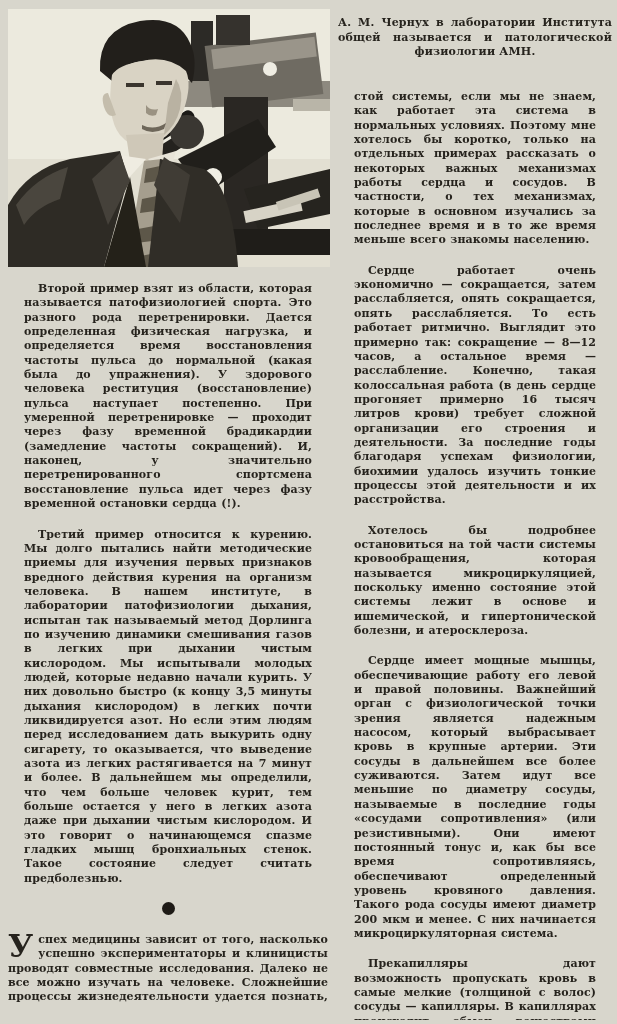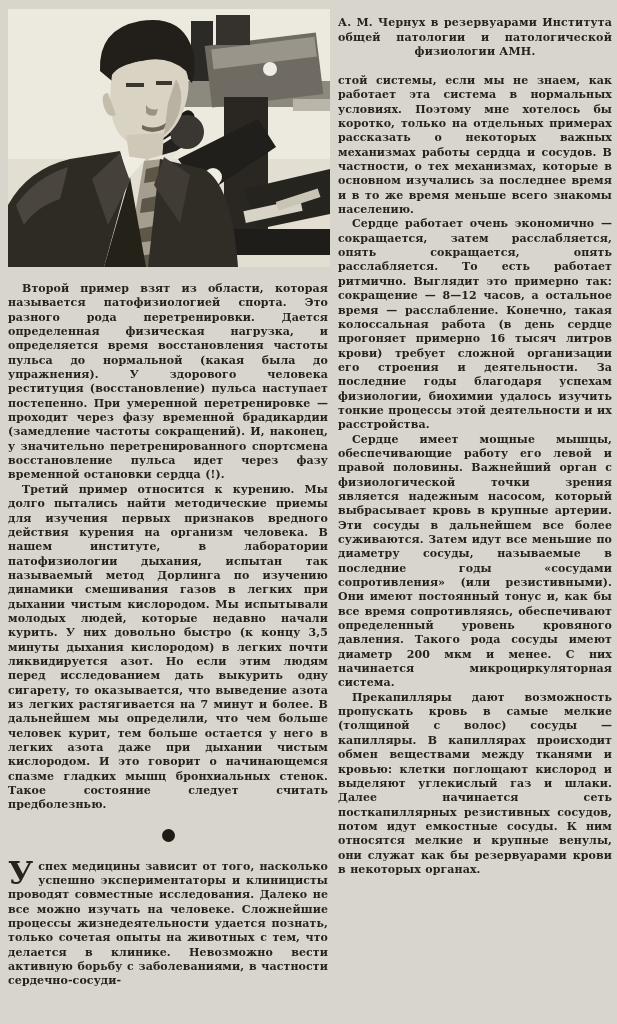--- a/index.html
+++ b/index.html
@@ -55,27 +55,27 @@
   }
   .col-right {
     left: 338px;
     top: 74px;
     width: 274px;
     height: 946px;
     overflow: hidden;
   }
   .col-left {
     left: 8px;
-    top: 282px;
+    top: 266px;
     width: 320px;
     height: 740px;
     overflow: hidden;
   }
   .col p.para {
-    margin: 0;
+    margin: 16px;
     text-indent: 14px;
   }
   .col-right p.para:first-child {
     text-indent: 0; 
   }
   
   .divider {
     margin: 16px 0 14px 0;
     text-align: center;
     line-height: 14px;
@@ -171,25 +171,26 @@
       <path d="M96 258 L122 168 L138 258 Z" fill="#242119"></path>
       <path d="M152 150 L196 160 Q224 176 230 258 L140 258 Z" fill="#302d27"></path>
 
       <path d="M112 144 L122 172 L100 216 L84 170 Z" fill="#45413a"></path>
       <path d="M156 148 L146 176 L172 214 L182 166 Z" fill="#403c35"></path>
 
       <path d="M8 196 Q28 168 60 158 L52 190 Q28 198 16 216 Z" fill="#4a463e"></path>
     </svg>
   </div>
 
-  <div class="caption">А. М. Чернух в резервуарами Института общей патологии и патологической физиологии АМН.</div>
+  <div class="caption">А. М. Чернух в лаборатории Института общей называется и патологической физиологии АМН.</div>
 
   <div class="col col-right">
       <p class="para">стой системы, если мы не знаем, как работает эта система в нормальных условиях. Поэтому мне хотелось бы коротко, только на отдельных примерах рассказать о некоторых важных механизмах работы сердца и сосудов. В частности, о тех механизмах, которые в основном изучались за последнее время и в то же время меньше всего знакомы населению.</p>
       <p class="para">Сердце работает очень экономично — сокращается, затем расслабляется, опять сокращается, опять расслабляется. То есть работает ритмично. Выглядит это примерно так: сокращение — 8—12 часов, а остальное время — расслабление. Конечно, такая колоссальная работа (в день сердце прогоняет примерно 16 тысяч литров крови) требует сложной организации его строения и деятельности. За последние годы благодаря успехам физиологии, биохимии удалось изучить тонкие процессы этой деятельности и их расстройства.</p>
+      <p class="para">Хотелось бы подробнее остановиться на той части системы кровообращения, которая называется микроциркуляцией, поскольку именно состояние этой системы лежит в основе и ишемической, и гипертонической болезни, и атеросклероза.</p>
       <p class="para">Сердце имеет мощные мышцы, обеспечивающие работу его левой и правой половины. Важнейший орган с физиологической точки зрения является надежным насосом, который выбрасывает кровь в крупные артерии. Эти сосуды в дальнейшем все более суживаются. Затем идут все меньшие по диаметру сосуды, называемые в последние годы «сосудами сопротивления» (или резистивными). Они имеют постоянный тонус и, как бы все время сопротивляясь, обеспечивают определенный уровень кровяного давления. Такого рода сосуды имеют диаметр 200 мкм и менее. С них начинается микроциркуляторная система.</p>
       <p class="para">Прекапилляры дают возможность пропускать кровь в самые мелкие (толщиной с волос) сосуды — капилляры. В капиллярах происходит обмен веществами между тканями и кровью: клетки поглощают кислород и выделяют углекислый газ и шлаки. Далее начинается сеть посткапиллярных резистивных сосудов, потом идут емкостные сосуды. К ним относятся мелкие и крупные венулы, они служат как бы резервуарами крови в некоторых органах.</p>
     </div>
 
   <div class="col col-left">
     <div>
         <p class="para">Второй пример взят из области, которая называется патофизиологией спорта. Это разного рода перетренировки. Дается определенная физическая нагрузка, и определяется время восстановления частоты пульса до нормальной (какая была до упражнения). У здорового человека реституция (восстановление) пульса наступает постепенно. При умеренной перетренировке — проходит через фазу временной брадикардии (замедление частоты сокращений). И, наконец, у значительно перетренированного спортсмена восстановление пульса идет через фазу временной остановки сердца (!).</p>
         <p class="para">Третий пример относится к курению. Мы долго пытались найти методические приемы для изучения первых признаков вредного действия курения на организм человека. В нашем институте, в лаборатории патофизиологии дыхания, испытан так называемый метод Дорлинга по изучению динамики смешивания газов в легких при дыхании чистым кислородом. Мы испытывали молодых людей, которые недавно начали курить. У них довольно быстро (к концу 3,5 минуты дыхания кислородом) в легких почти ликвидируется азот. Но если этим людям перед исследованием дать выкурить одну сигарету, то оказывается, что выведение азота из легких растягивается на 7 минут и более. В дальнейшем мы определили, что чем больше человек курит, тем больше остается у него в легких азота даже при дыхании чистым кислородом. И это говорит о начинающемся спазме гладких мышц бронхиальных стенок. Такое состояние следует считать предболезнью.</p>
       </div>
     <div class="divider">

